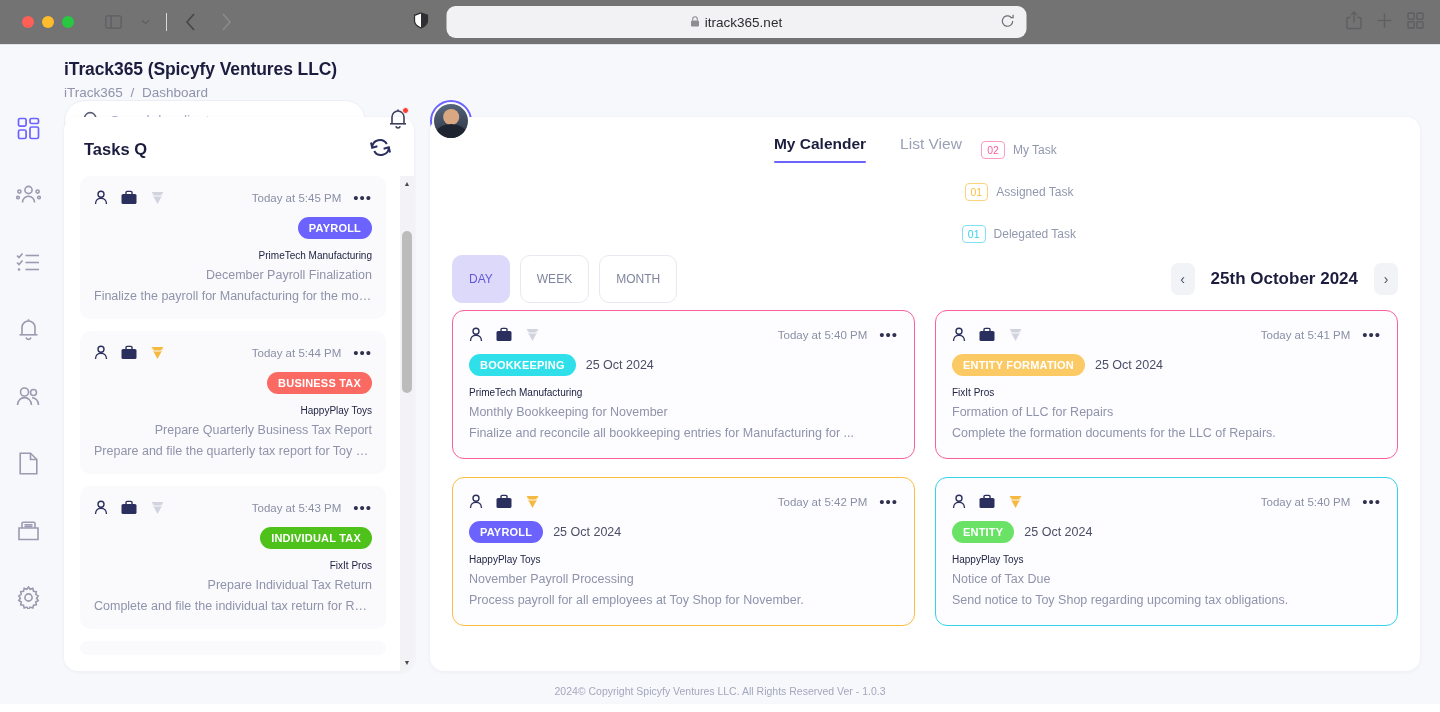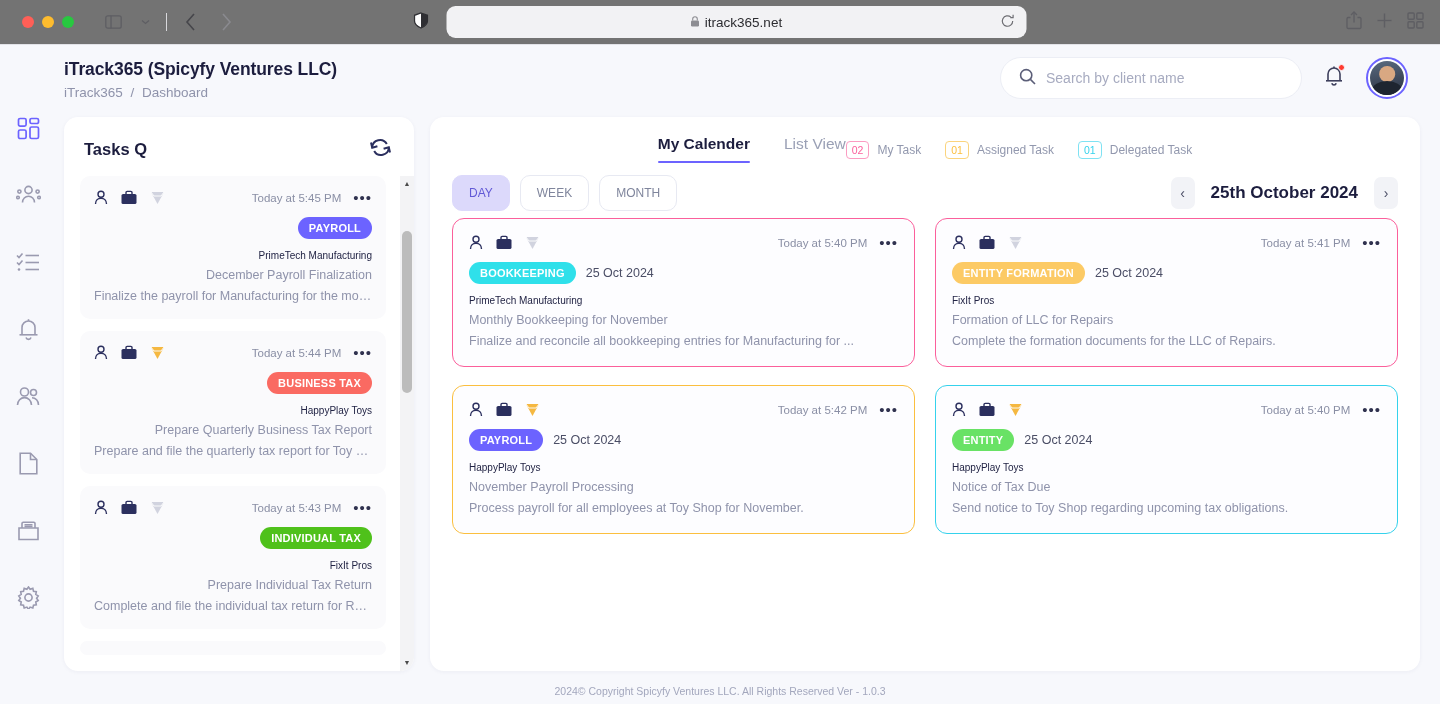--- a/index.html
+++ b/index.html
@@ -82,21 +82,21 @@
   .rail-item.active::before {
     content: ""; position: absolute; left: -12px; top: 2px;
     width: 3px; height: 32px; background: #6c63ff; border-radius: 0 3px 3px 0;
   }
 
   
   .page { flex: 1; display: flex; flex-direction: column; min-width: 0; }
 
   .topbar {
     height: 66px; padding: 12px 32px 0 8px;
-    display: flex; align-items: flex-start; justify-content: space-between;
+    display: flex; align-items: flex-start; justify-content: space-between; flex-direction: column;
   }
   .title-block { padding-top: 2px; }
   .page-title {
     font-size: 17.5px; font-weight: bold; color: #1c1d3e; letter-spacing: -0.1px;
   }
   .breadcrumb {
     font-size: 13.5px; color: #8f93ab; margin-top: 5px;
   }
   .breadcrumb .sep { margin: 0 4px; }
 
@@ -233,36 +233,36 @@
   .cal-tab {
     font-size: 15.5px; color: #9aa0b5; padding-bottom: 10px;
     position: relative;
   }
   .cal-tab.active { color: #1c1d3e; font-weight: bold; }
   .cal-tab.active::after {
     content: ""; position: absolute; left: 0; right: 0; bottom: 0;
     height: 2.5px; background: #6c63ff; border-radius: 2px;
   }
 
-  .legend { display: flex; align-items: center; gap: 24px; padding-top: 6px; }
+  .legend { display: flex; align-items: center; gap: 24px; padding-top: 6px; flex-direction: column; }
   .legend-item { display: flex; align-items: center; gap: 8px; }
   .legend-num {
     font-size: 10.5px; padding: 2px 5px; border-radius: 4px;
     border: 1.3px solid; min-width: 20px; text-align: center;
   }
   .legend-label { font-size: 12px; color: #9298ae; }
 
   .cal-controls {
     display: flex; align-items: center; justify-content: space-between;
     margin-top: 12px;
   }
   .view-toggles { display: flex; gap: 10px; }
   .vt {
     font-size: 12px; color: #7f859c;
-    padding: 10px 16px; border-radius: 10px;
+    padding: 16px 16px; border-radius: 10px;
     border: 1px solid #e7e9f2; background: #fff;
   }
   .vt.active { background: #dcd9fb; border-color: #dcd9fb; color: #6159d6; }
 
   .date-nav { display: flex; align-items: center; gap: 16px; }
   .dn-btn {
     width: 24px; height: 32px; border-radius: 7px;
     background: #f2f3f7; color: #4b4e66;
     display: flex; align-items: center; justify-content: center;
     font-size: 14px;

